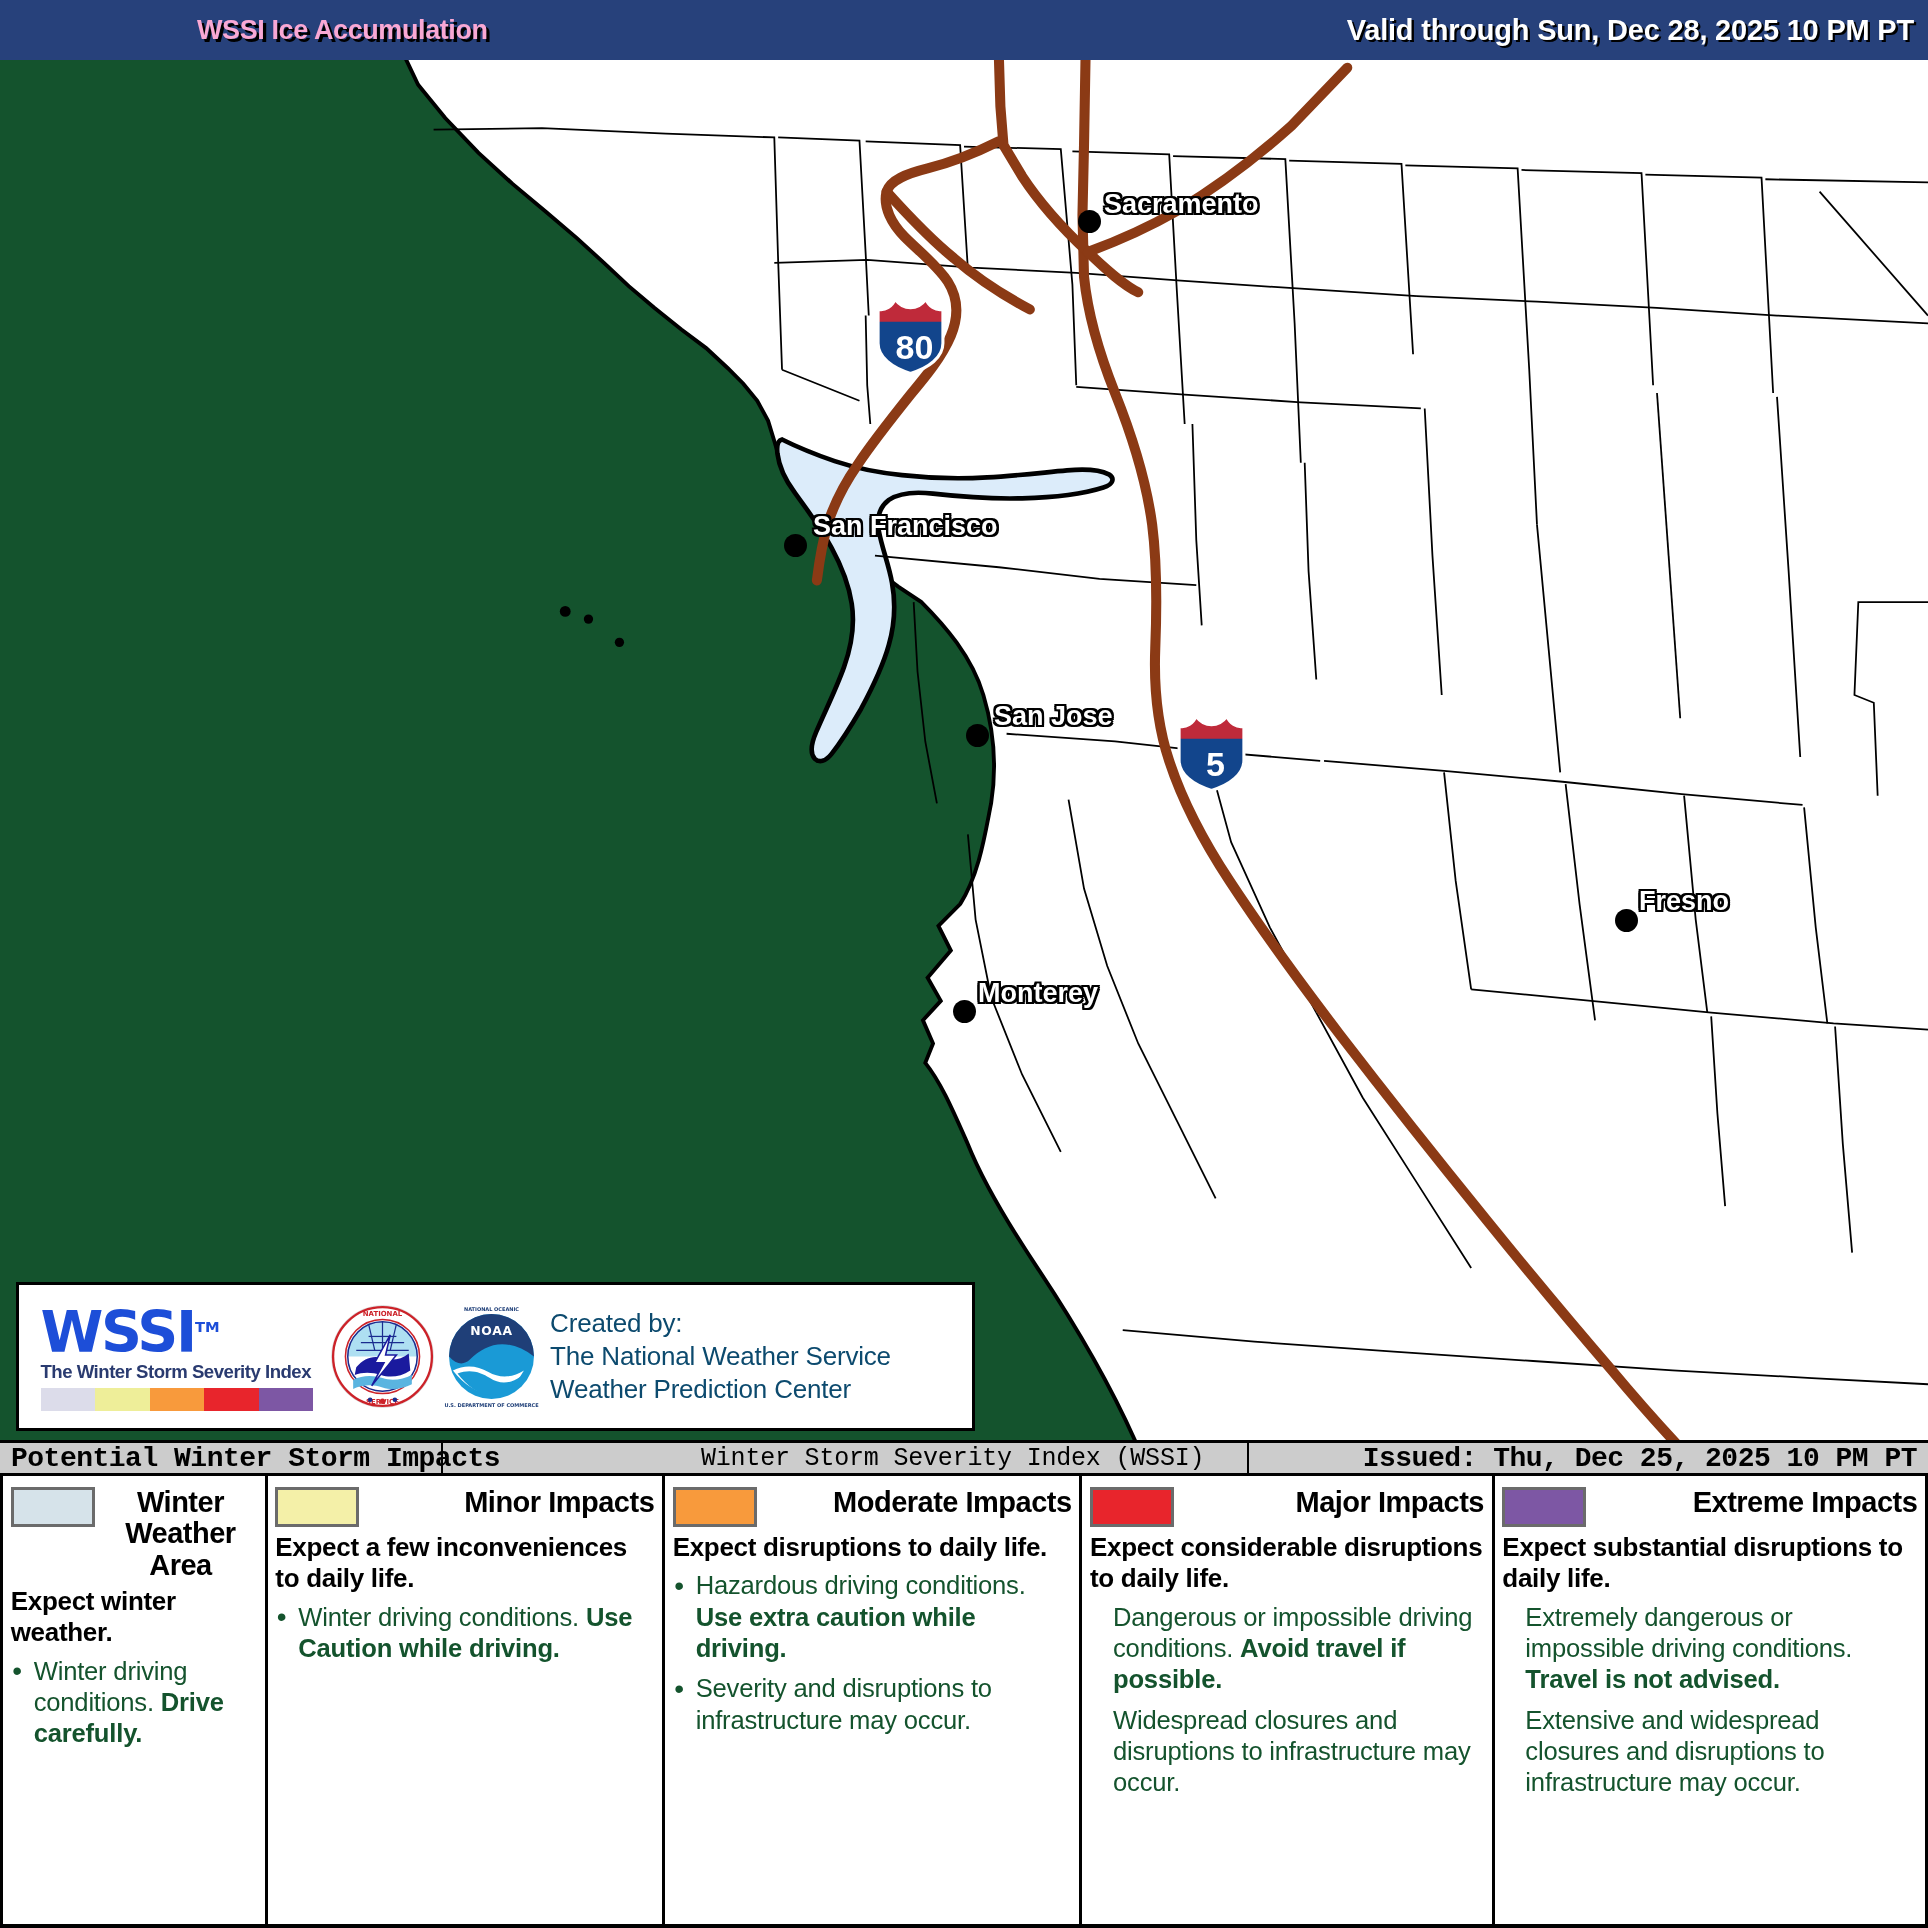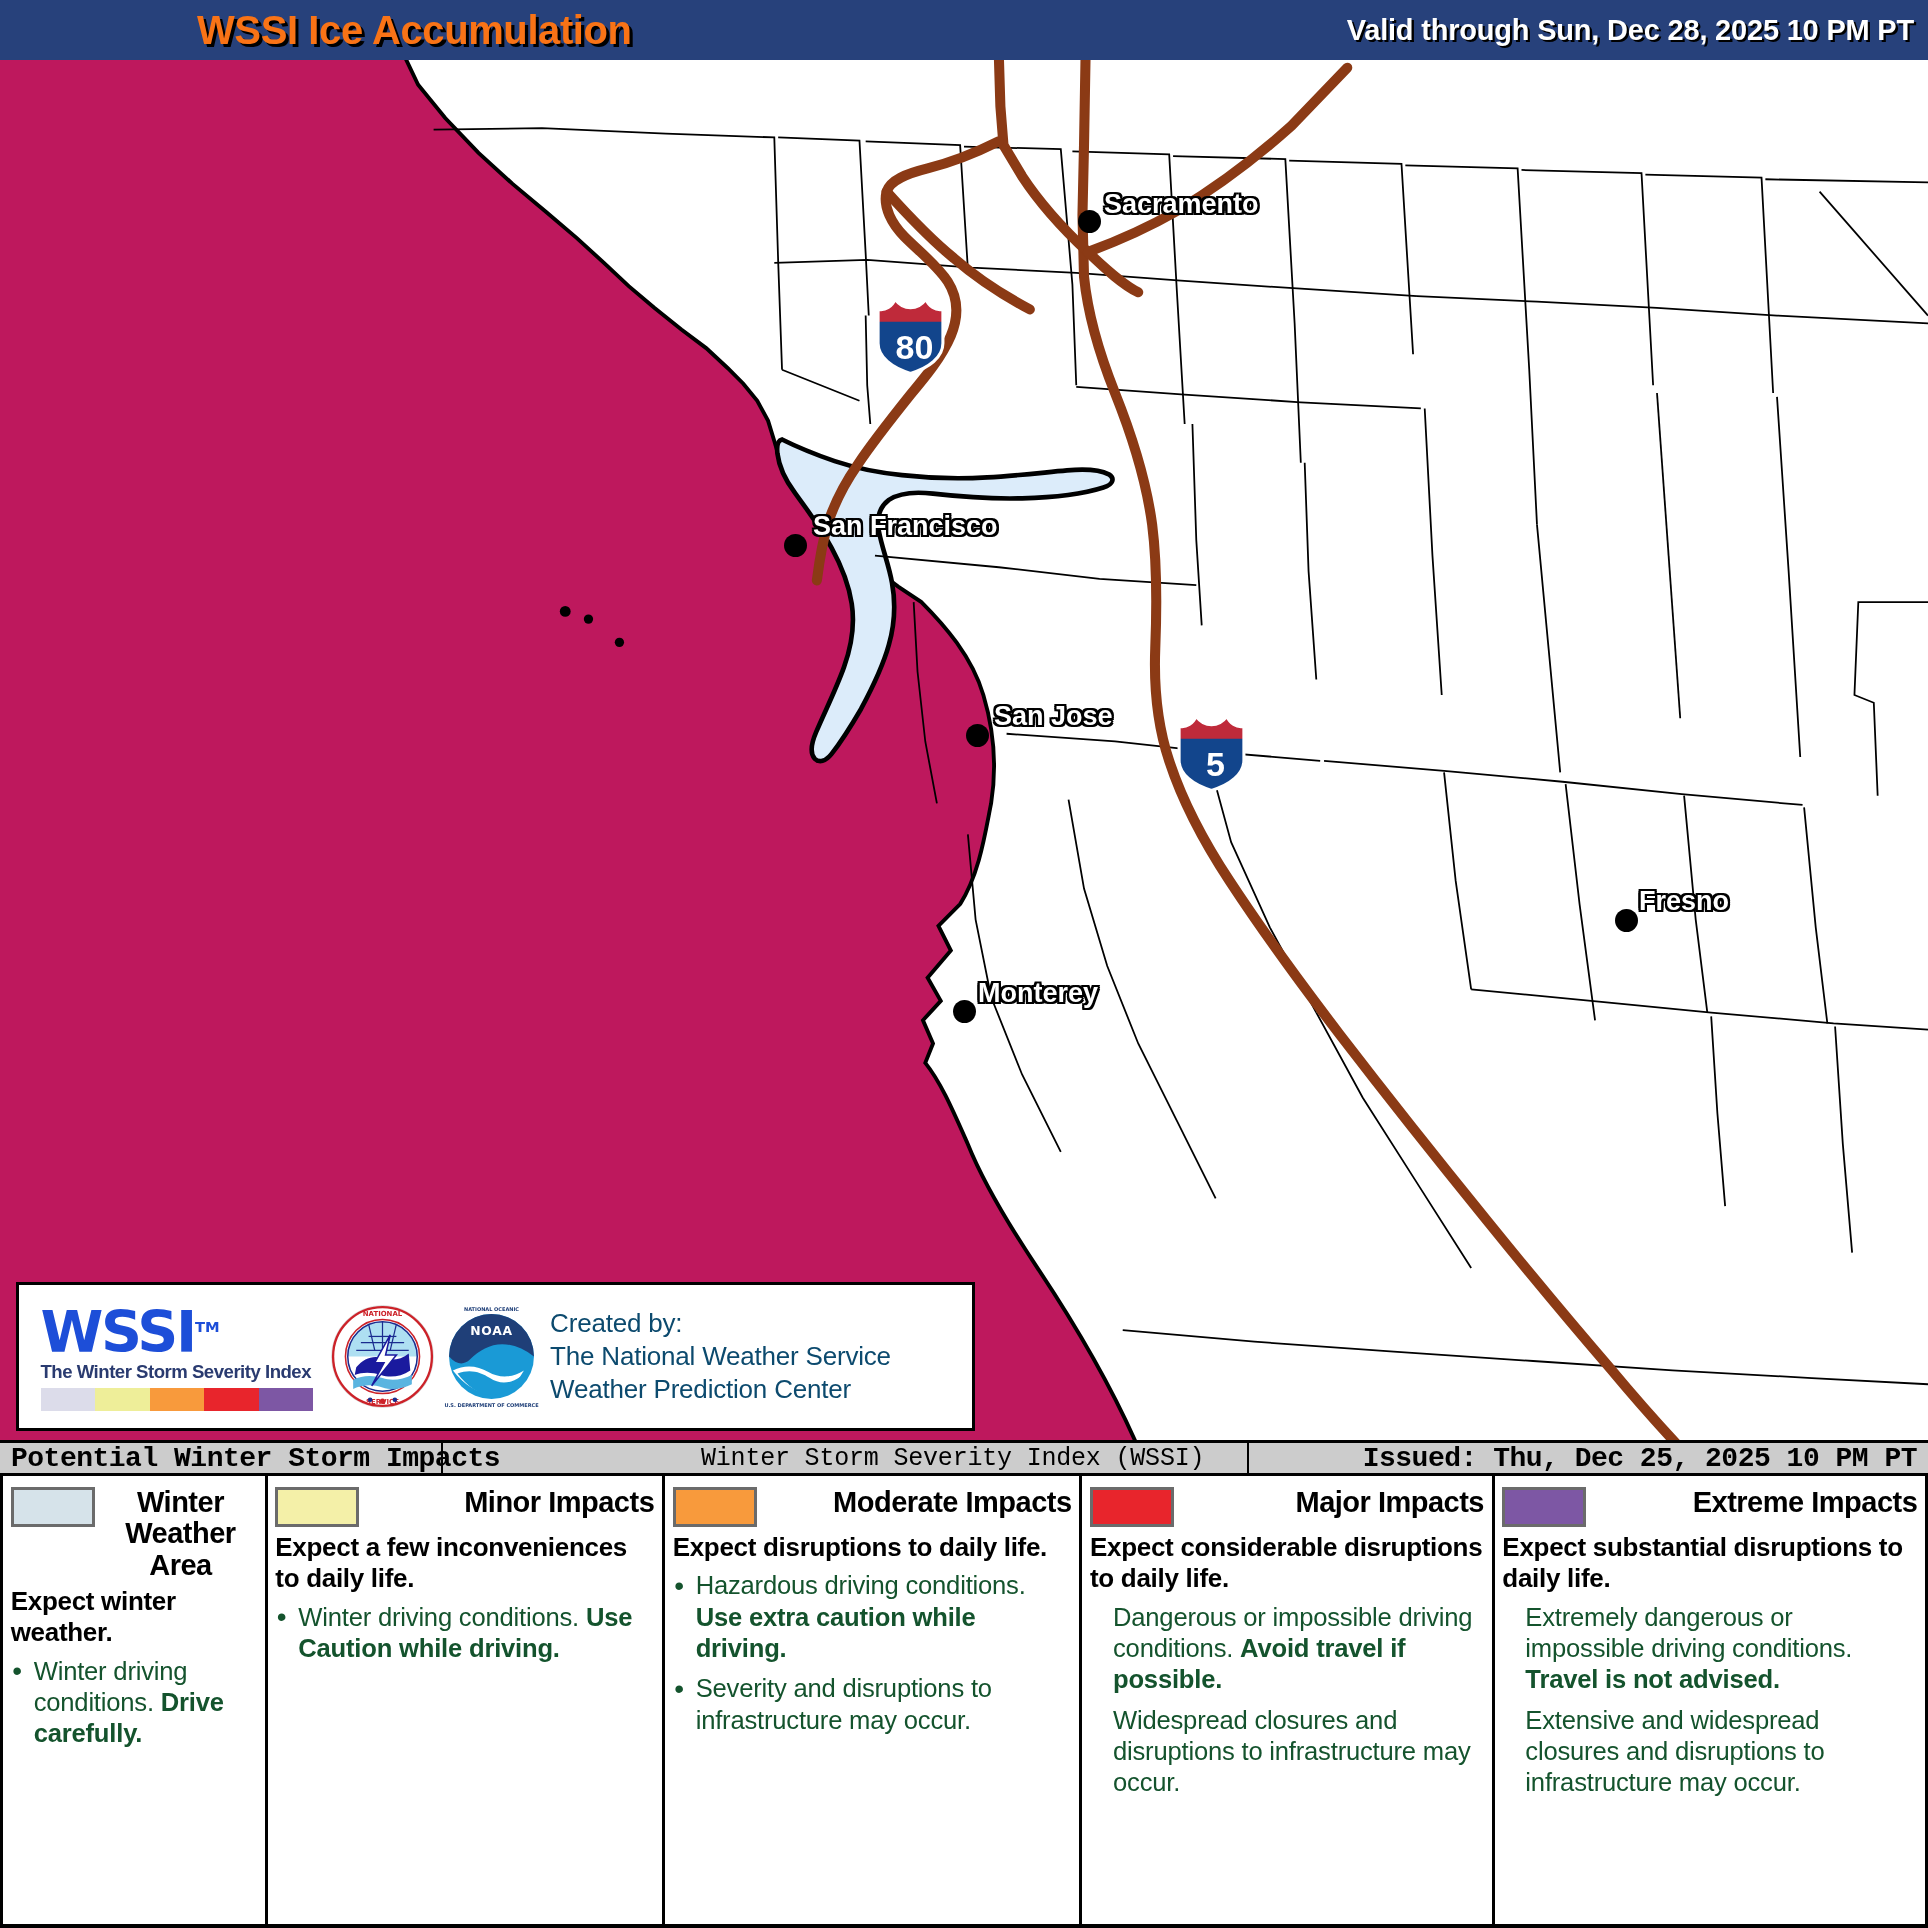--- a/index.html
+++ b/index.html
@@ -11,36 +11,36 @@
   }
   #page { position: relative; width: 1928px; height: 1928px; }
 
   
   .header-bar {
     position: absolute; left: 0; top: 0; width: 1928px; height: 60px;
     background: #27417b;
     display: flex; align-items: center; justify-content: space-between;
   }
   .header-title {
-    font-size: 40px; font-weight: bold; color: #f97316;
+    font-size: 27px; font-weight: bold; color: #f9a8d4;
     margin-left: 197px; letter-spacing: -0.4px;
     text-shadow: 3.1px 3.1px 0 #000000;
     white-space: nowrap;
   }
   .header-valid {
     font-size: 29px; font-weight: bold; color: #ffffff;
     margin-right: 14px; letter-spacing: -0.2px;
     text-shadow: 2.3px 2.3px 0 #000000;
     white-space: nowrap;
   }
 
   
   .map-area {
     position: absolute; left: 0; top: 60px; width: 1928px; height: 1380px;
-    background: #be185d;
+    background: #14532d;
     overflow: hidden;
   }
   .map-svg { position: absolute; left: 0; top: 0; width: 1928px; height: 1380px; }
 
   .city-label {
     position: absolute;
     font-size: 27px; font-weight: bold; color: #ffffff;
     white-space: nowrap;
     text-shadow:
       -2.3px -2.3px 0 #000, 2.3px -2.3px 0 #000, -2.3px 2.3px 0 #000, 2.3px 2.3px 0 #000,

